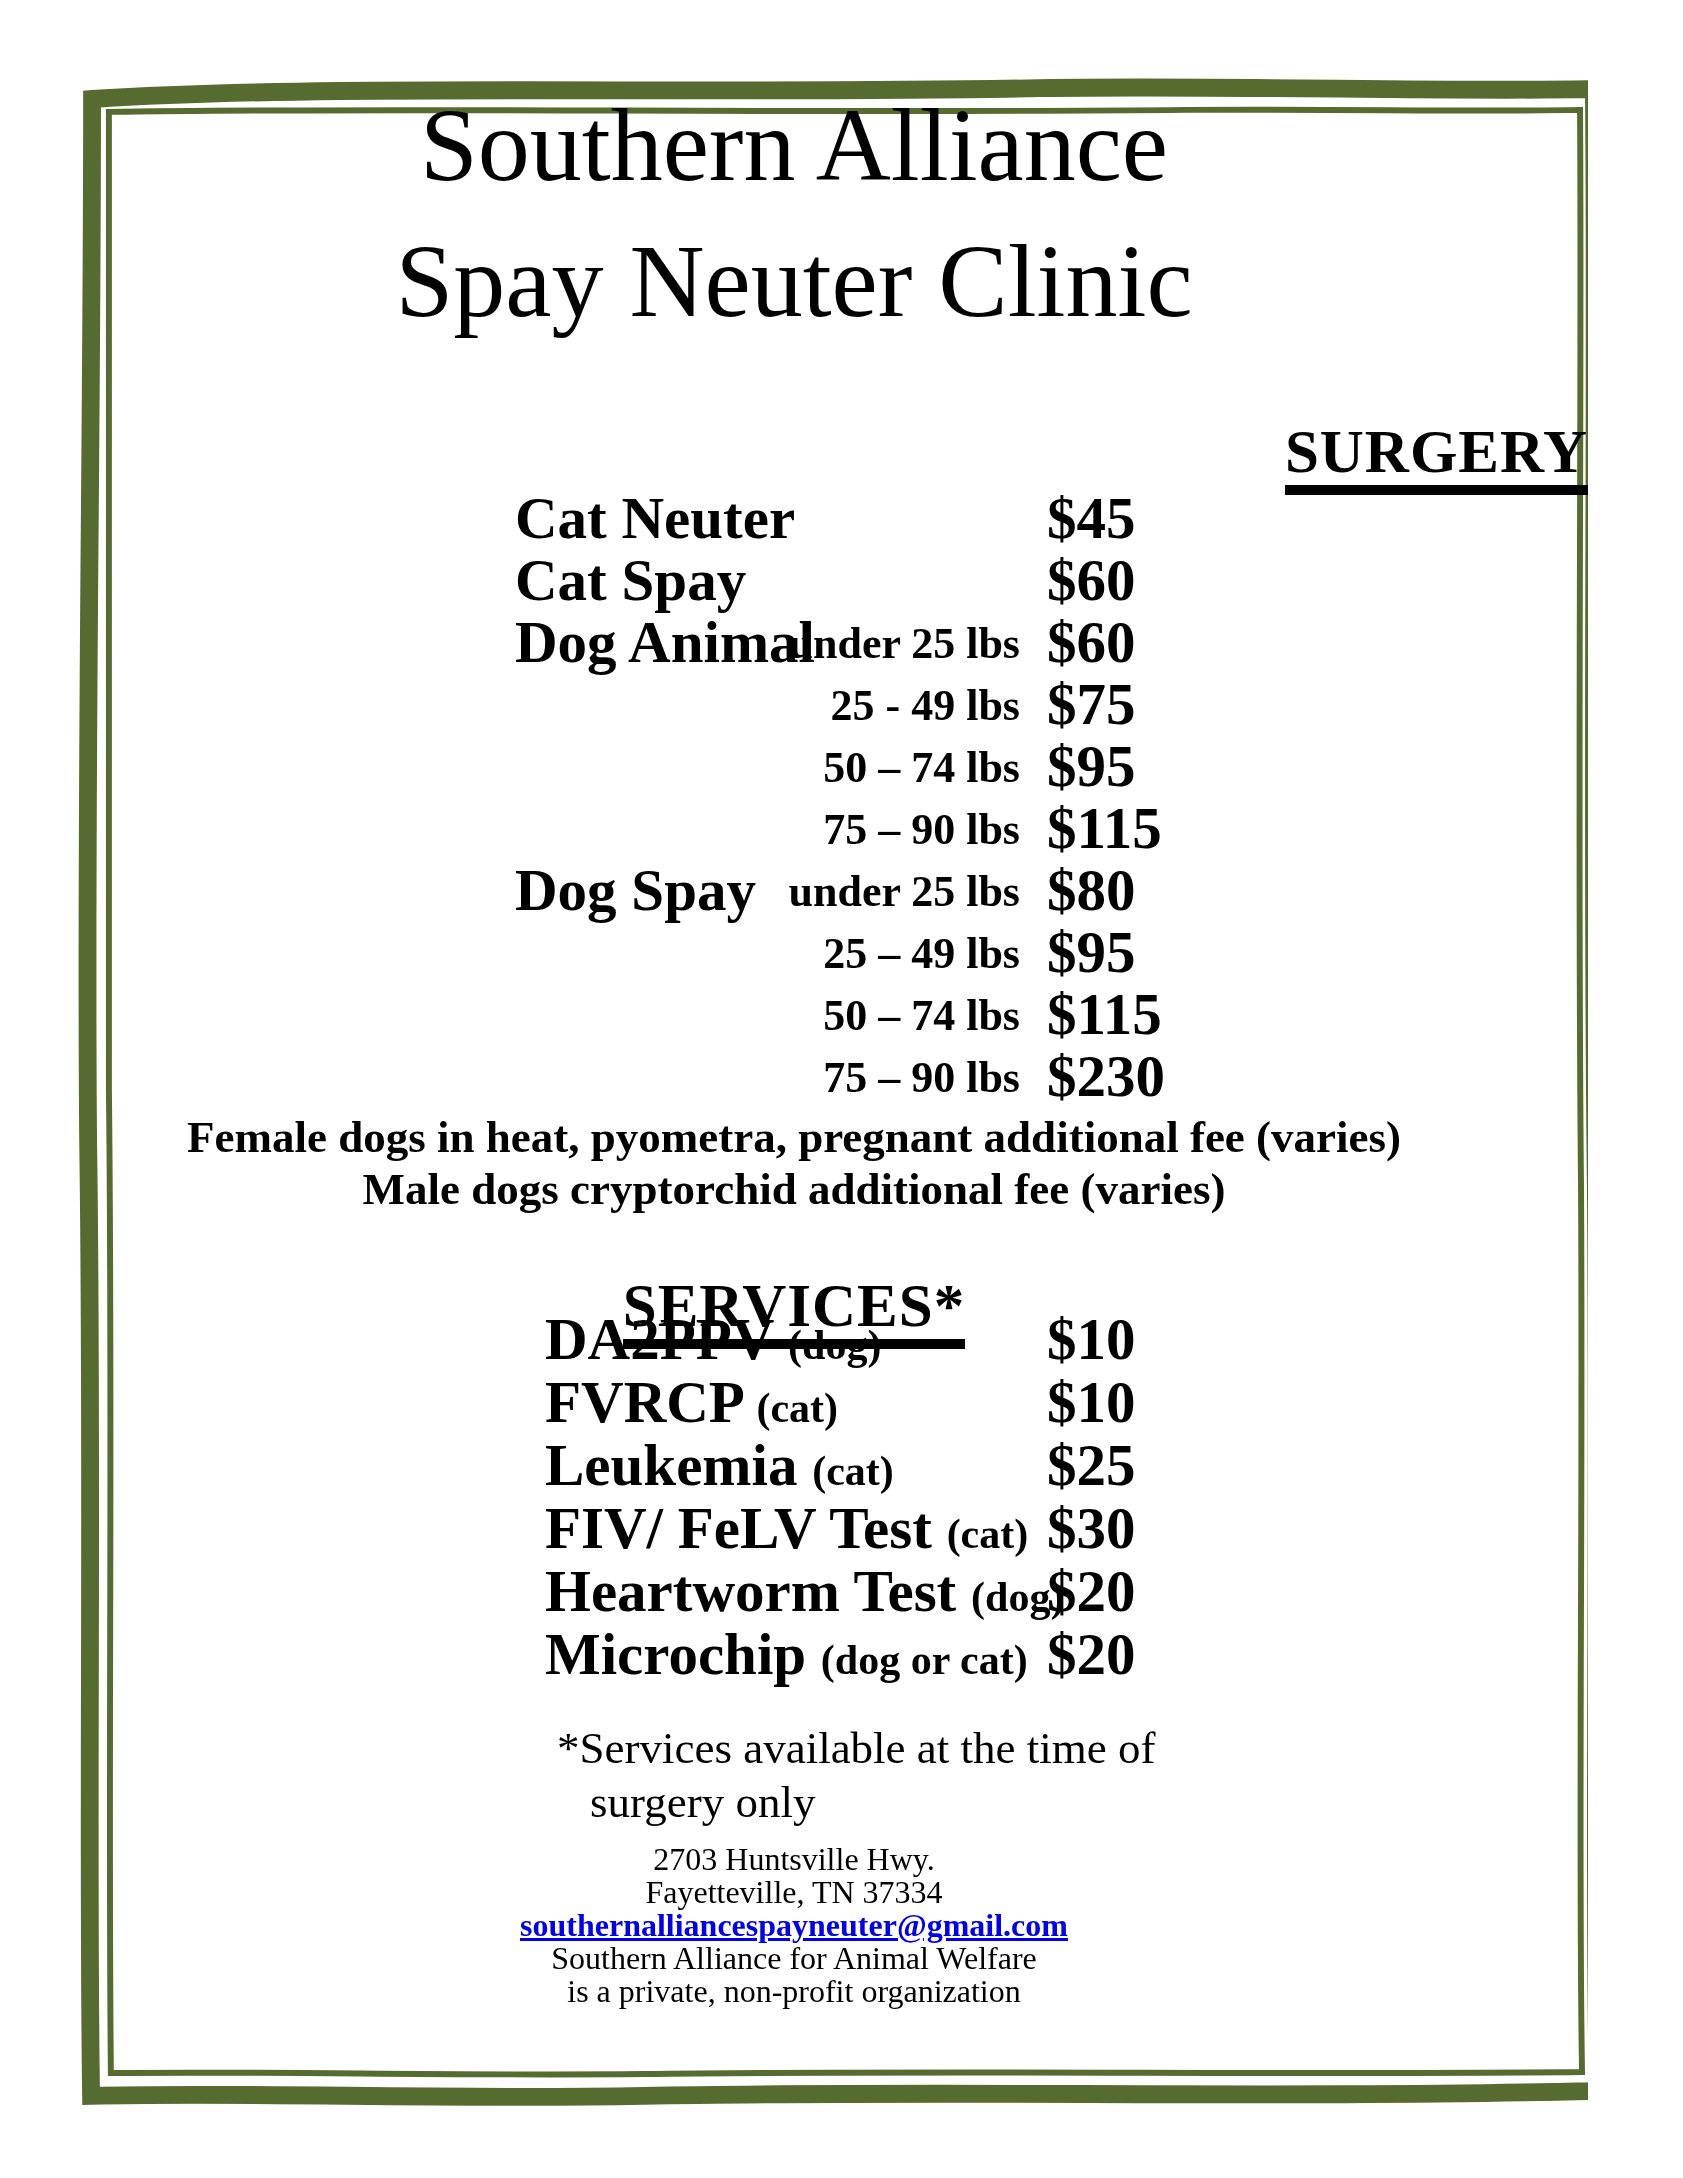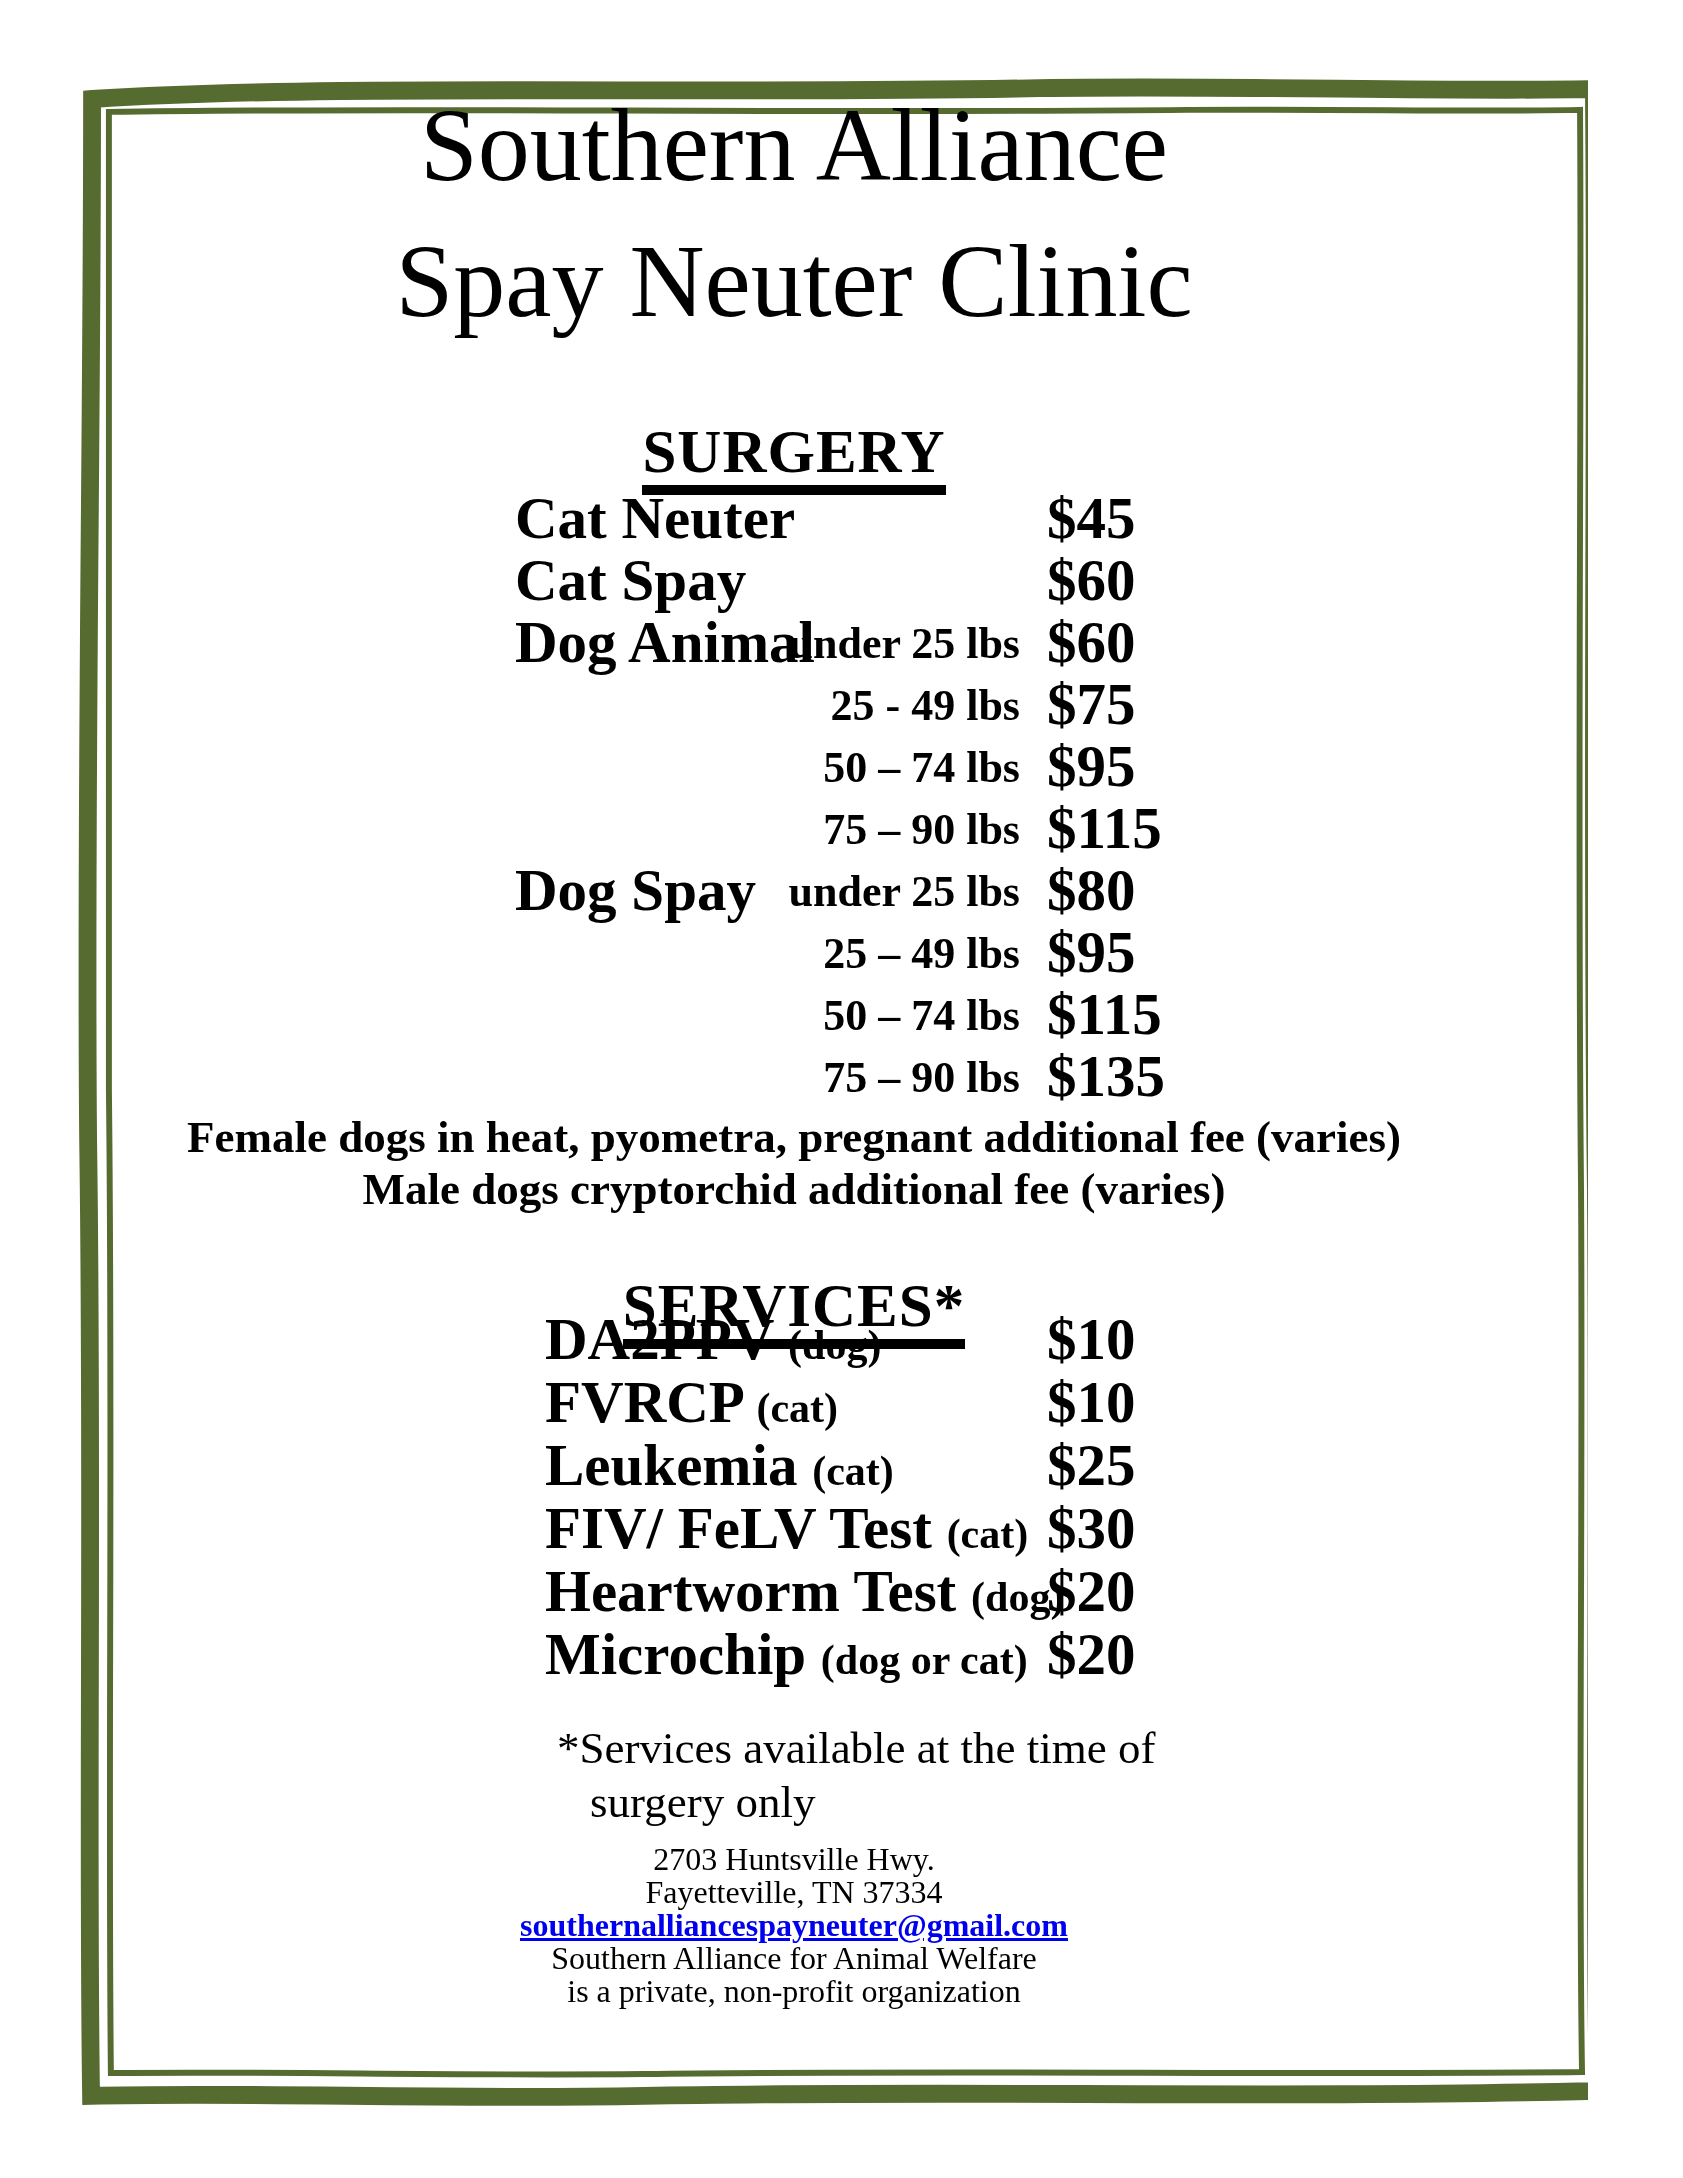--- a/index.html
+++ b/index.html
@@ -35,21 +35,21 @@
   }
   .section-heading {
     display: inline-block;
     font-size: 61px;
     font-weight: bold;
     line-height: 1.0;
     border-bottom: 10px solid #000;
     padding-bottom: 3px;
     letter-spacing: 1px;
   }
-  .surgery-heading-wrap { top: 421px; }
+  .surgery-heading-wrap { top: 421px; text-align: right; }
   .services-heading-wrap { top: 1275px; }
 
   .price-table { position: absolute; left: 0; width: 100%; }
   .surgery-table { top: 487px; }
   .services-table { top: 1308px; }
   .p-row { position: relative; height: 62px; }
   .services-table .p-row { height: 63px; }
   .p-label {
     position: absolute; left: 515px; top: 0;
     font-size: 59px; font-weight: bold; line-height: 62px; white-space: nowrap;
@@ -158,21 +158,21 @@
       <span class="p-price">$95</span>
     </div>
     <div class="p-row">
       <span class="p-label"></span>
       <span class="p-weight">50 – 74 lbs</span>
       <span class="p-price">$115</span>
     </div>
     <div class="p-row">
       <span class="p-label"></span>
       <span class="p-weight">75 – 90 lbs</span>
-      <span class="p-price">$135</span>
+      <span class="p-price">$230</span>
     </div>
   </div>
 
   <div class="notes">
     <div>Female dogs in heat, pyometra, pregnant additional fee (varies)</div>
     <div>Male dogs cryptorchid additional fee (varies)</div>
   </div>
 
   <div class="section-heading-wrap services-heading-wrap">
     <span class="section-heading">SERVICES*</span>

